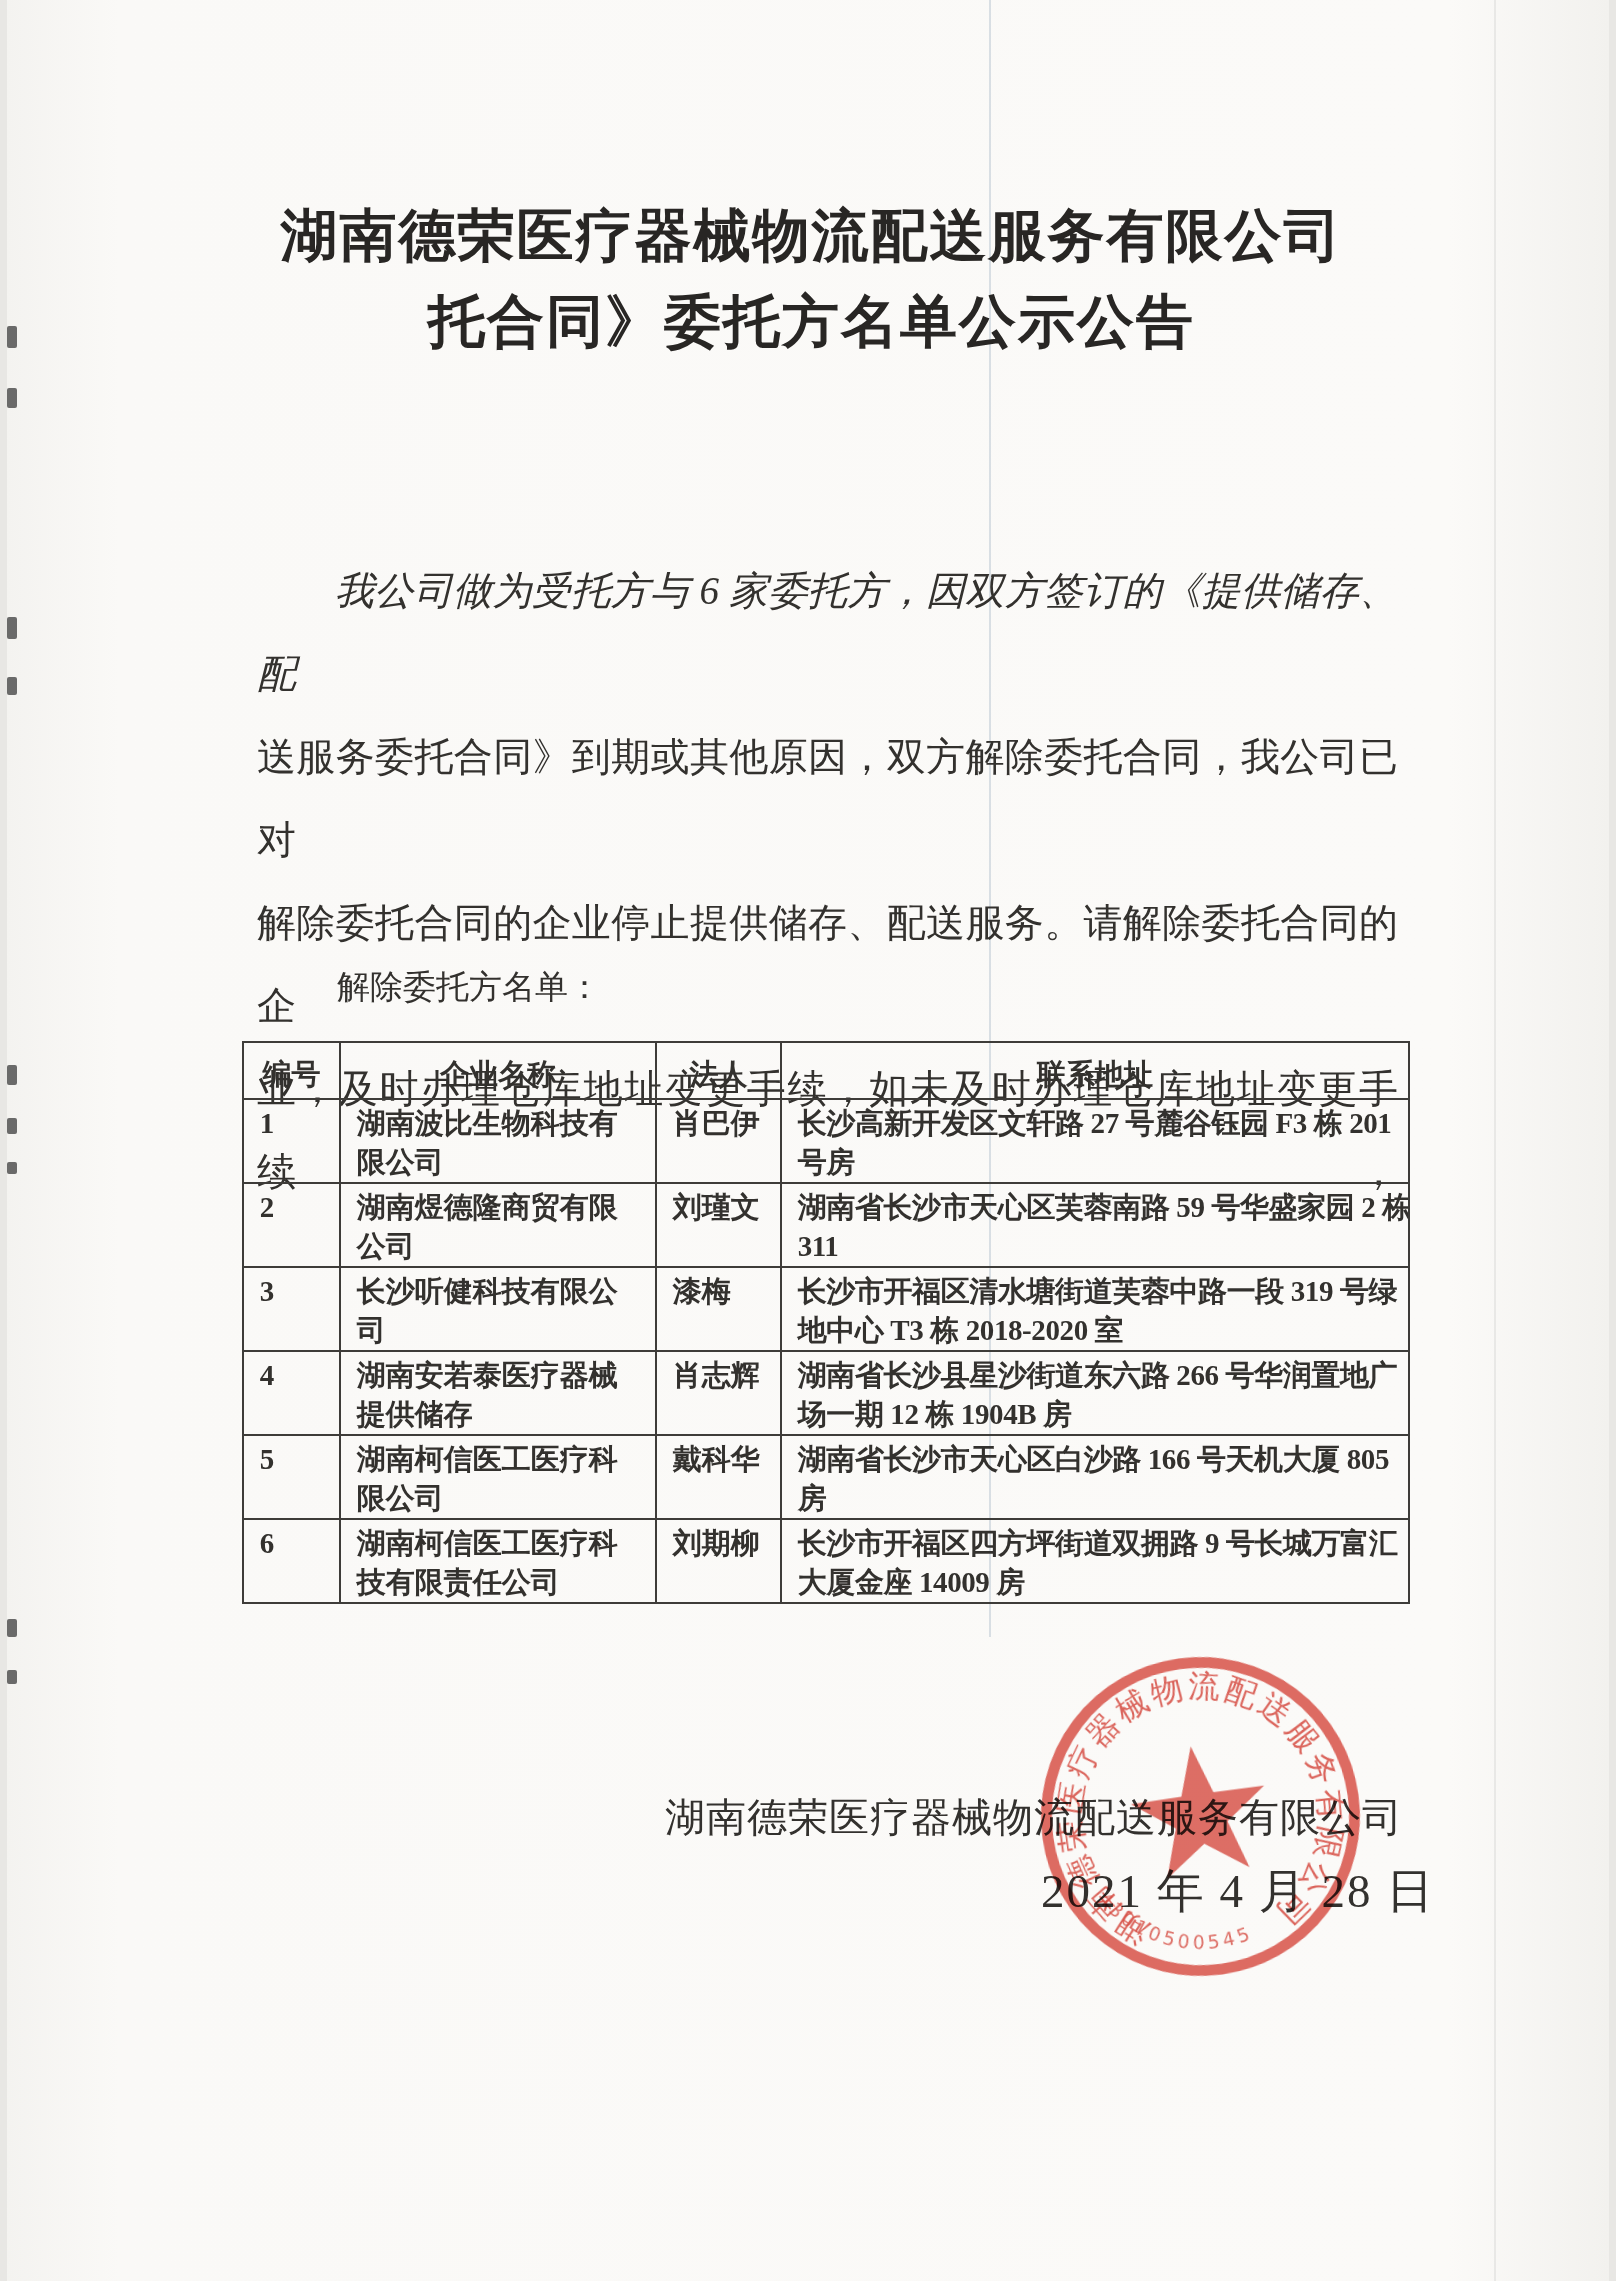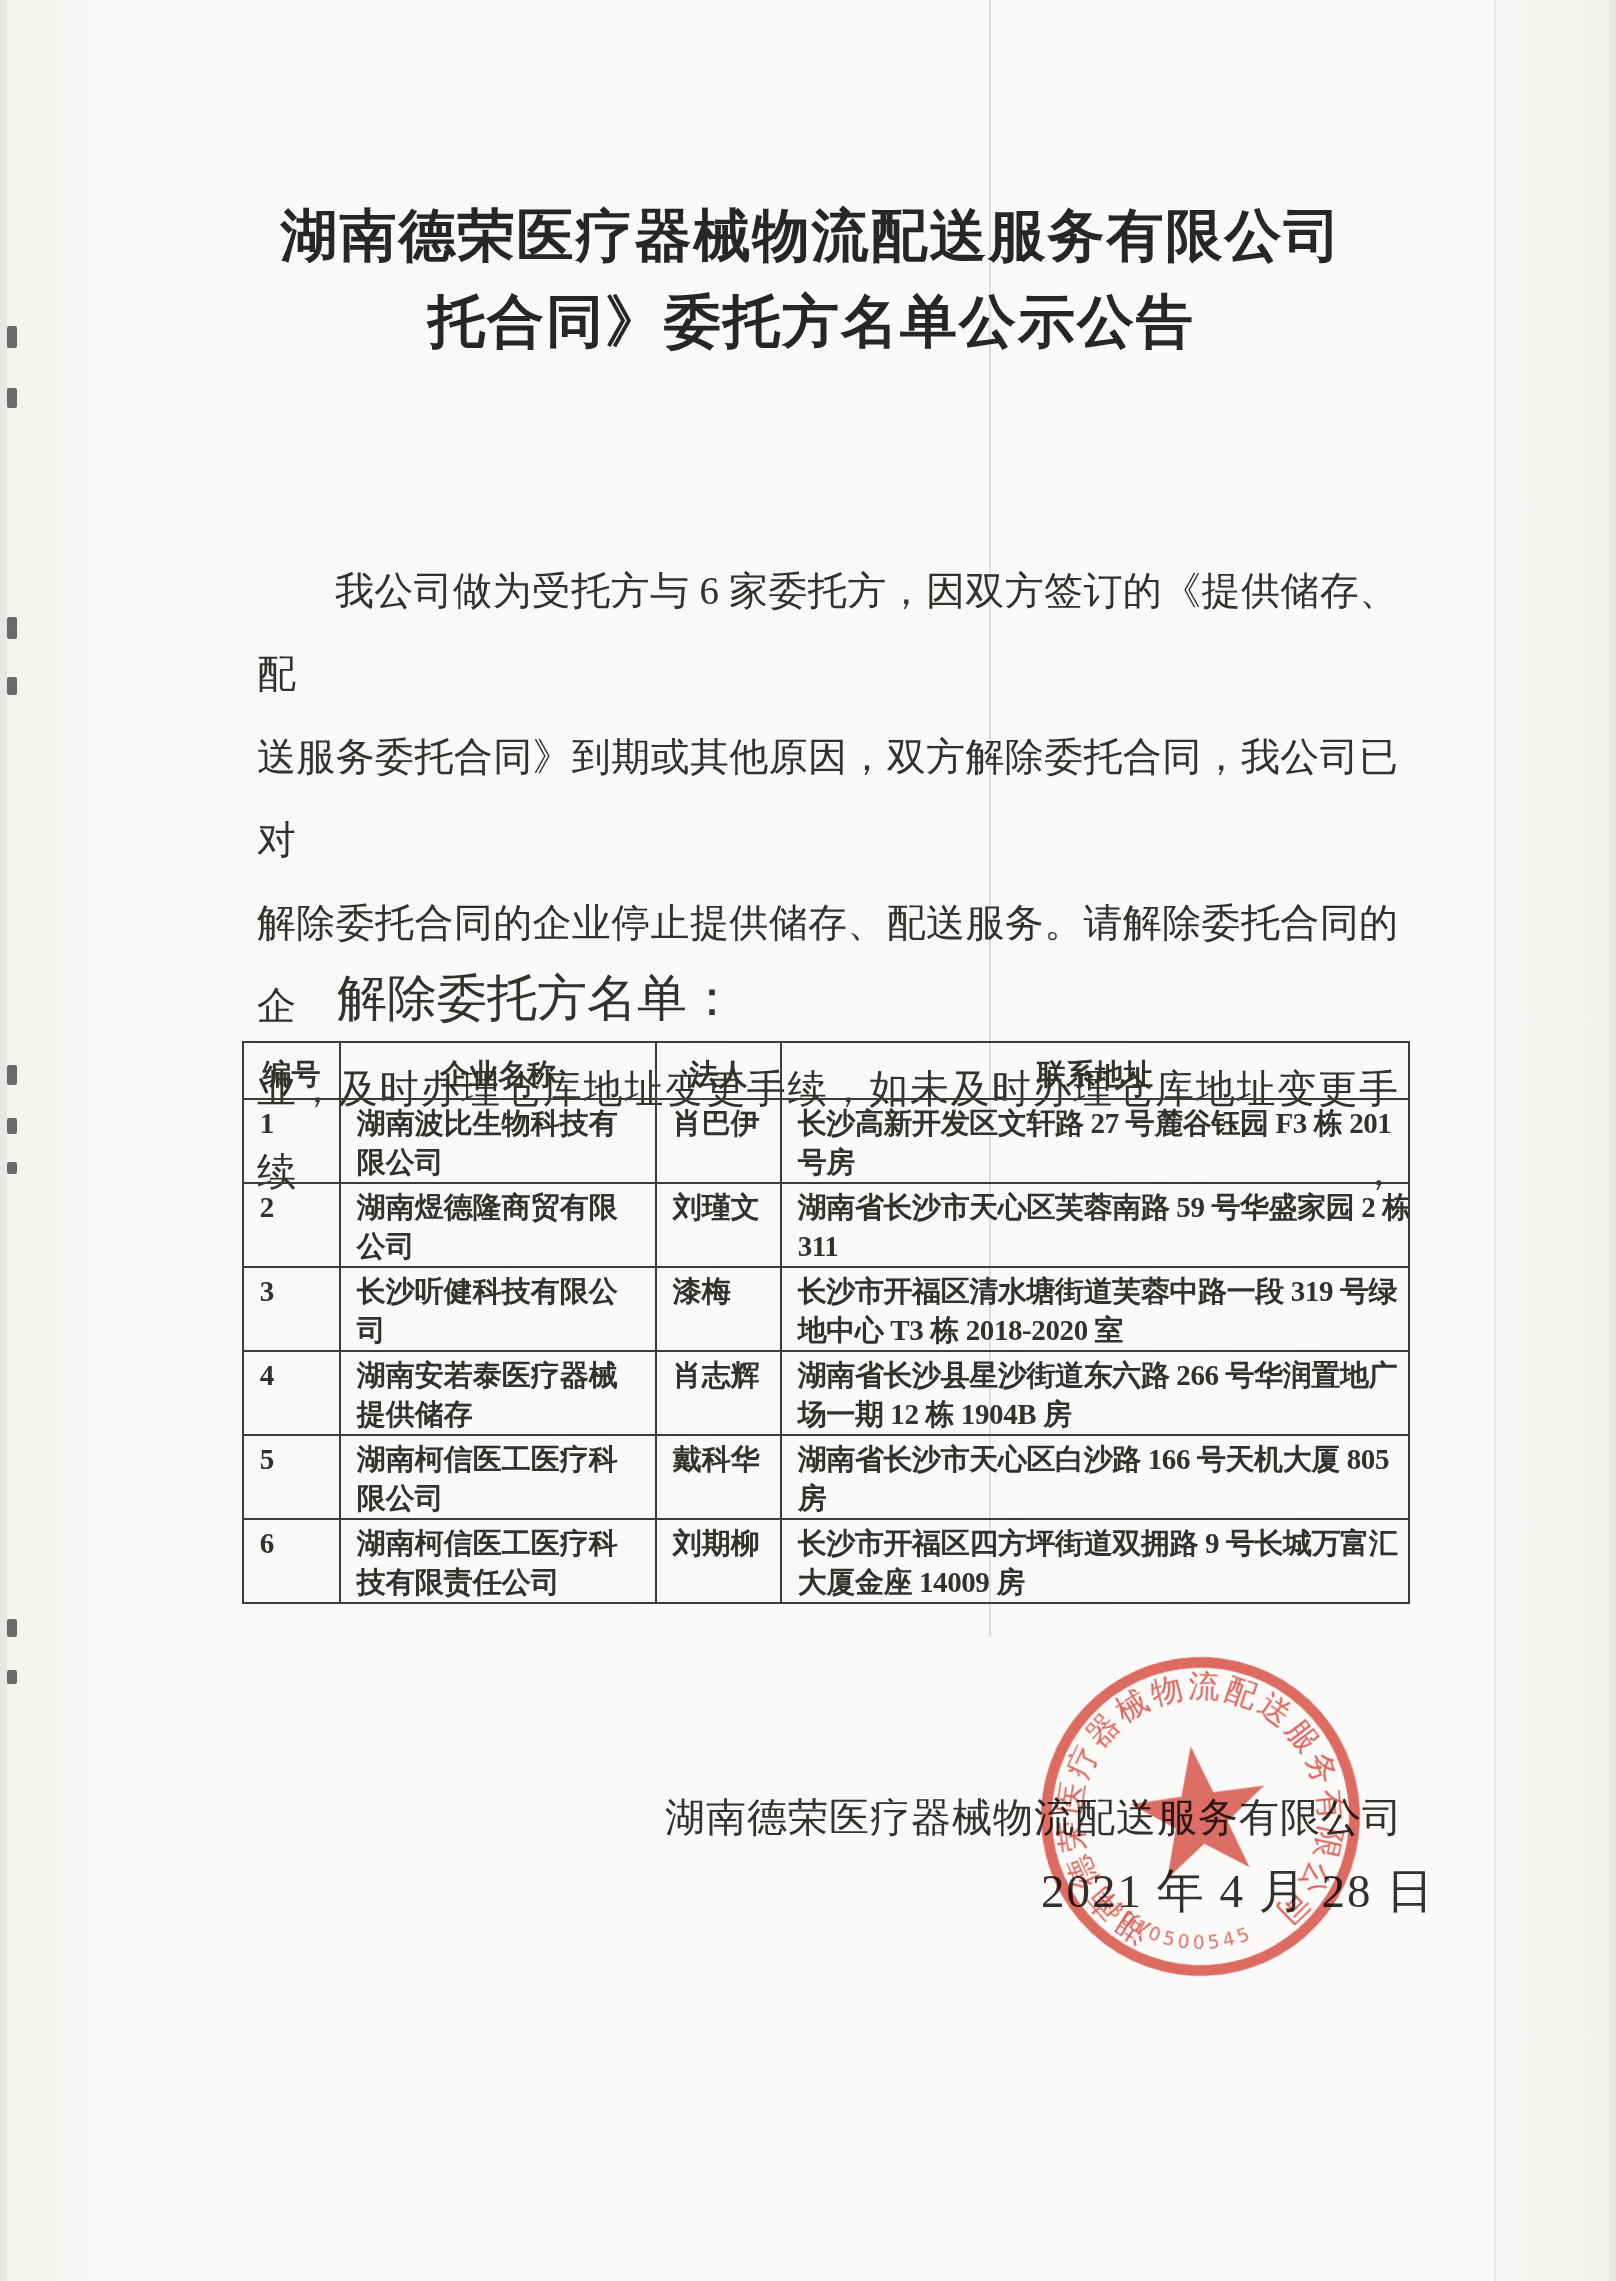--- a/index.html
+++ b/index.html
@@ -30,23 +30,23 @@
     color:#282624; letter-spacing:2px;
     white-space:nowrap;
   }
   
   .body-block {
     position:absolute; top:549px; left:243px; width:1141px;
     font-size:39px; line-height:83px; color:#33312e;
   }
   .body-line { white-space:nowrap; }
   .body-line.justify { white-space:normal; text-align:justify; text-align-last:justify; }
-  .body-line.indent { text-indent:78px; }
-
-  .list-label { position:absolute; top:965px; left:323px; font-size:50px; }
+  .body-line.indent { text-indent:78px;font-style:italic; }
+
+  .list-label { position:absolute; top:965px; left:323px; font-size:33px; }
 
   
   .table-wrap { position:absolute; top:1041px; left:228px; }
   table.roster { border-collapse:collapse; table-layout:fixed; width:1166px; }
   table.roster col.c1 { width:97px; }
   table.roster col.c2 { width:316px; }
   table.roster col.c3 { width:125px; }
   table.roster col.c4 { width:628px; }
   table.roster th, table.roster td {
     border:2px solid #3e3c39;

